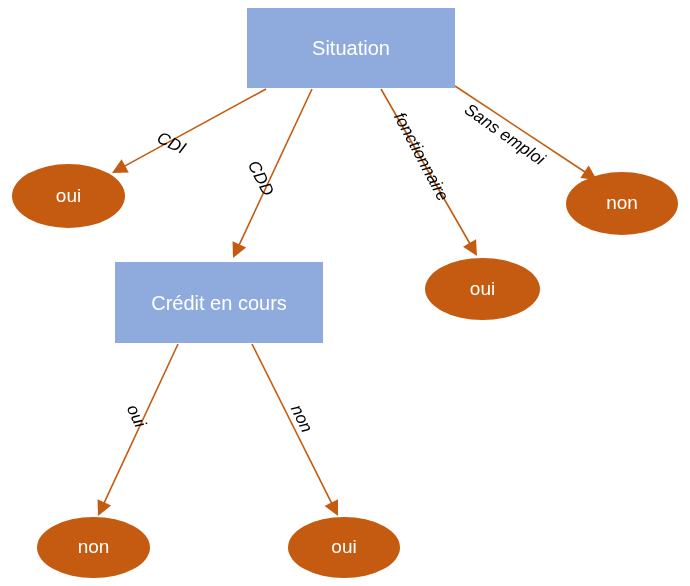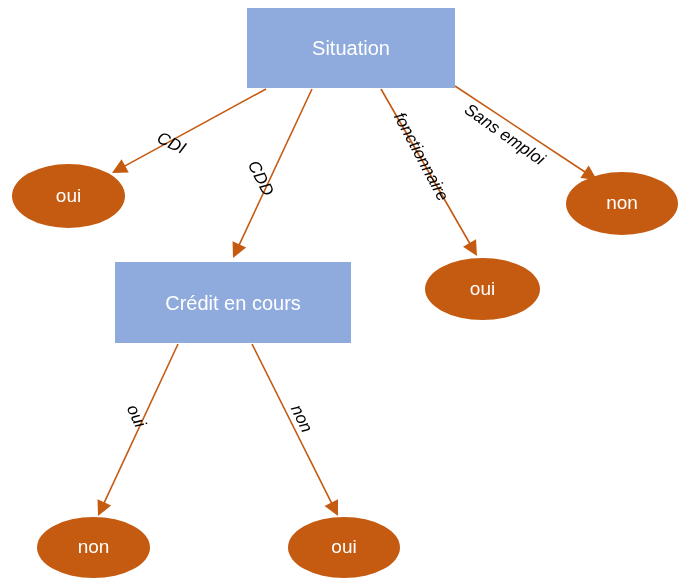--- a/index.html
+++ b/index.html
@@ -86,21 +86,21 @@
       </g>
     </svg>
 
   <div id="node-layer">
       <div class="node node-box" style="left: 247px; top: 8px; width: 208px; height: 80px;">
         <span>Situation</span>
       </div>
       <div class="node node-ellipse" style="left: 12px; top: 164px; width: 113px; height: 64px;">
         <span>oui</span>
       </div>
-      <div class="node node-box" style="left: 115px; top: 262px; width: 236px; height: 81px;">
+      <div class="node node-box" style="left: 115px; top: 262px; width: 208px; height: 81px;">
         <span>Crédit en cours</span>
       </div>
       <div class="node node-ellipse" style="left: 425px; top: 258px; width: 115px; height: 62px;">
         <span>oui</span>
       </div>
       <div class="node node-ellipse" style="left: 566px; top: 172px; width: 112px; height: 63px;">
         <span>non</span>
       </div>
       <div class="node node-ellipse" style="left: 37px; top: 517px; width: 113px; height: 61px;">
         <span>non</span>

